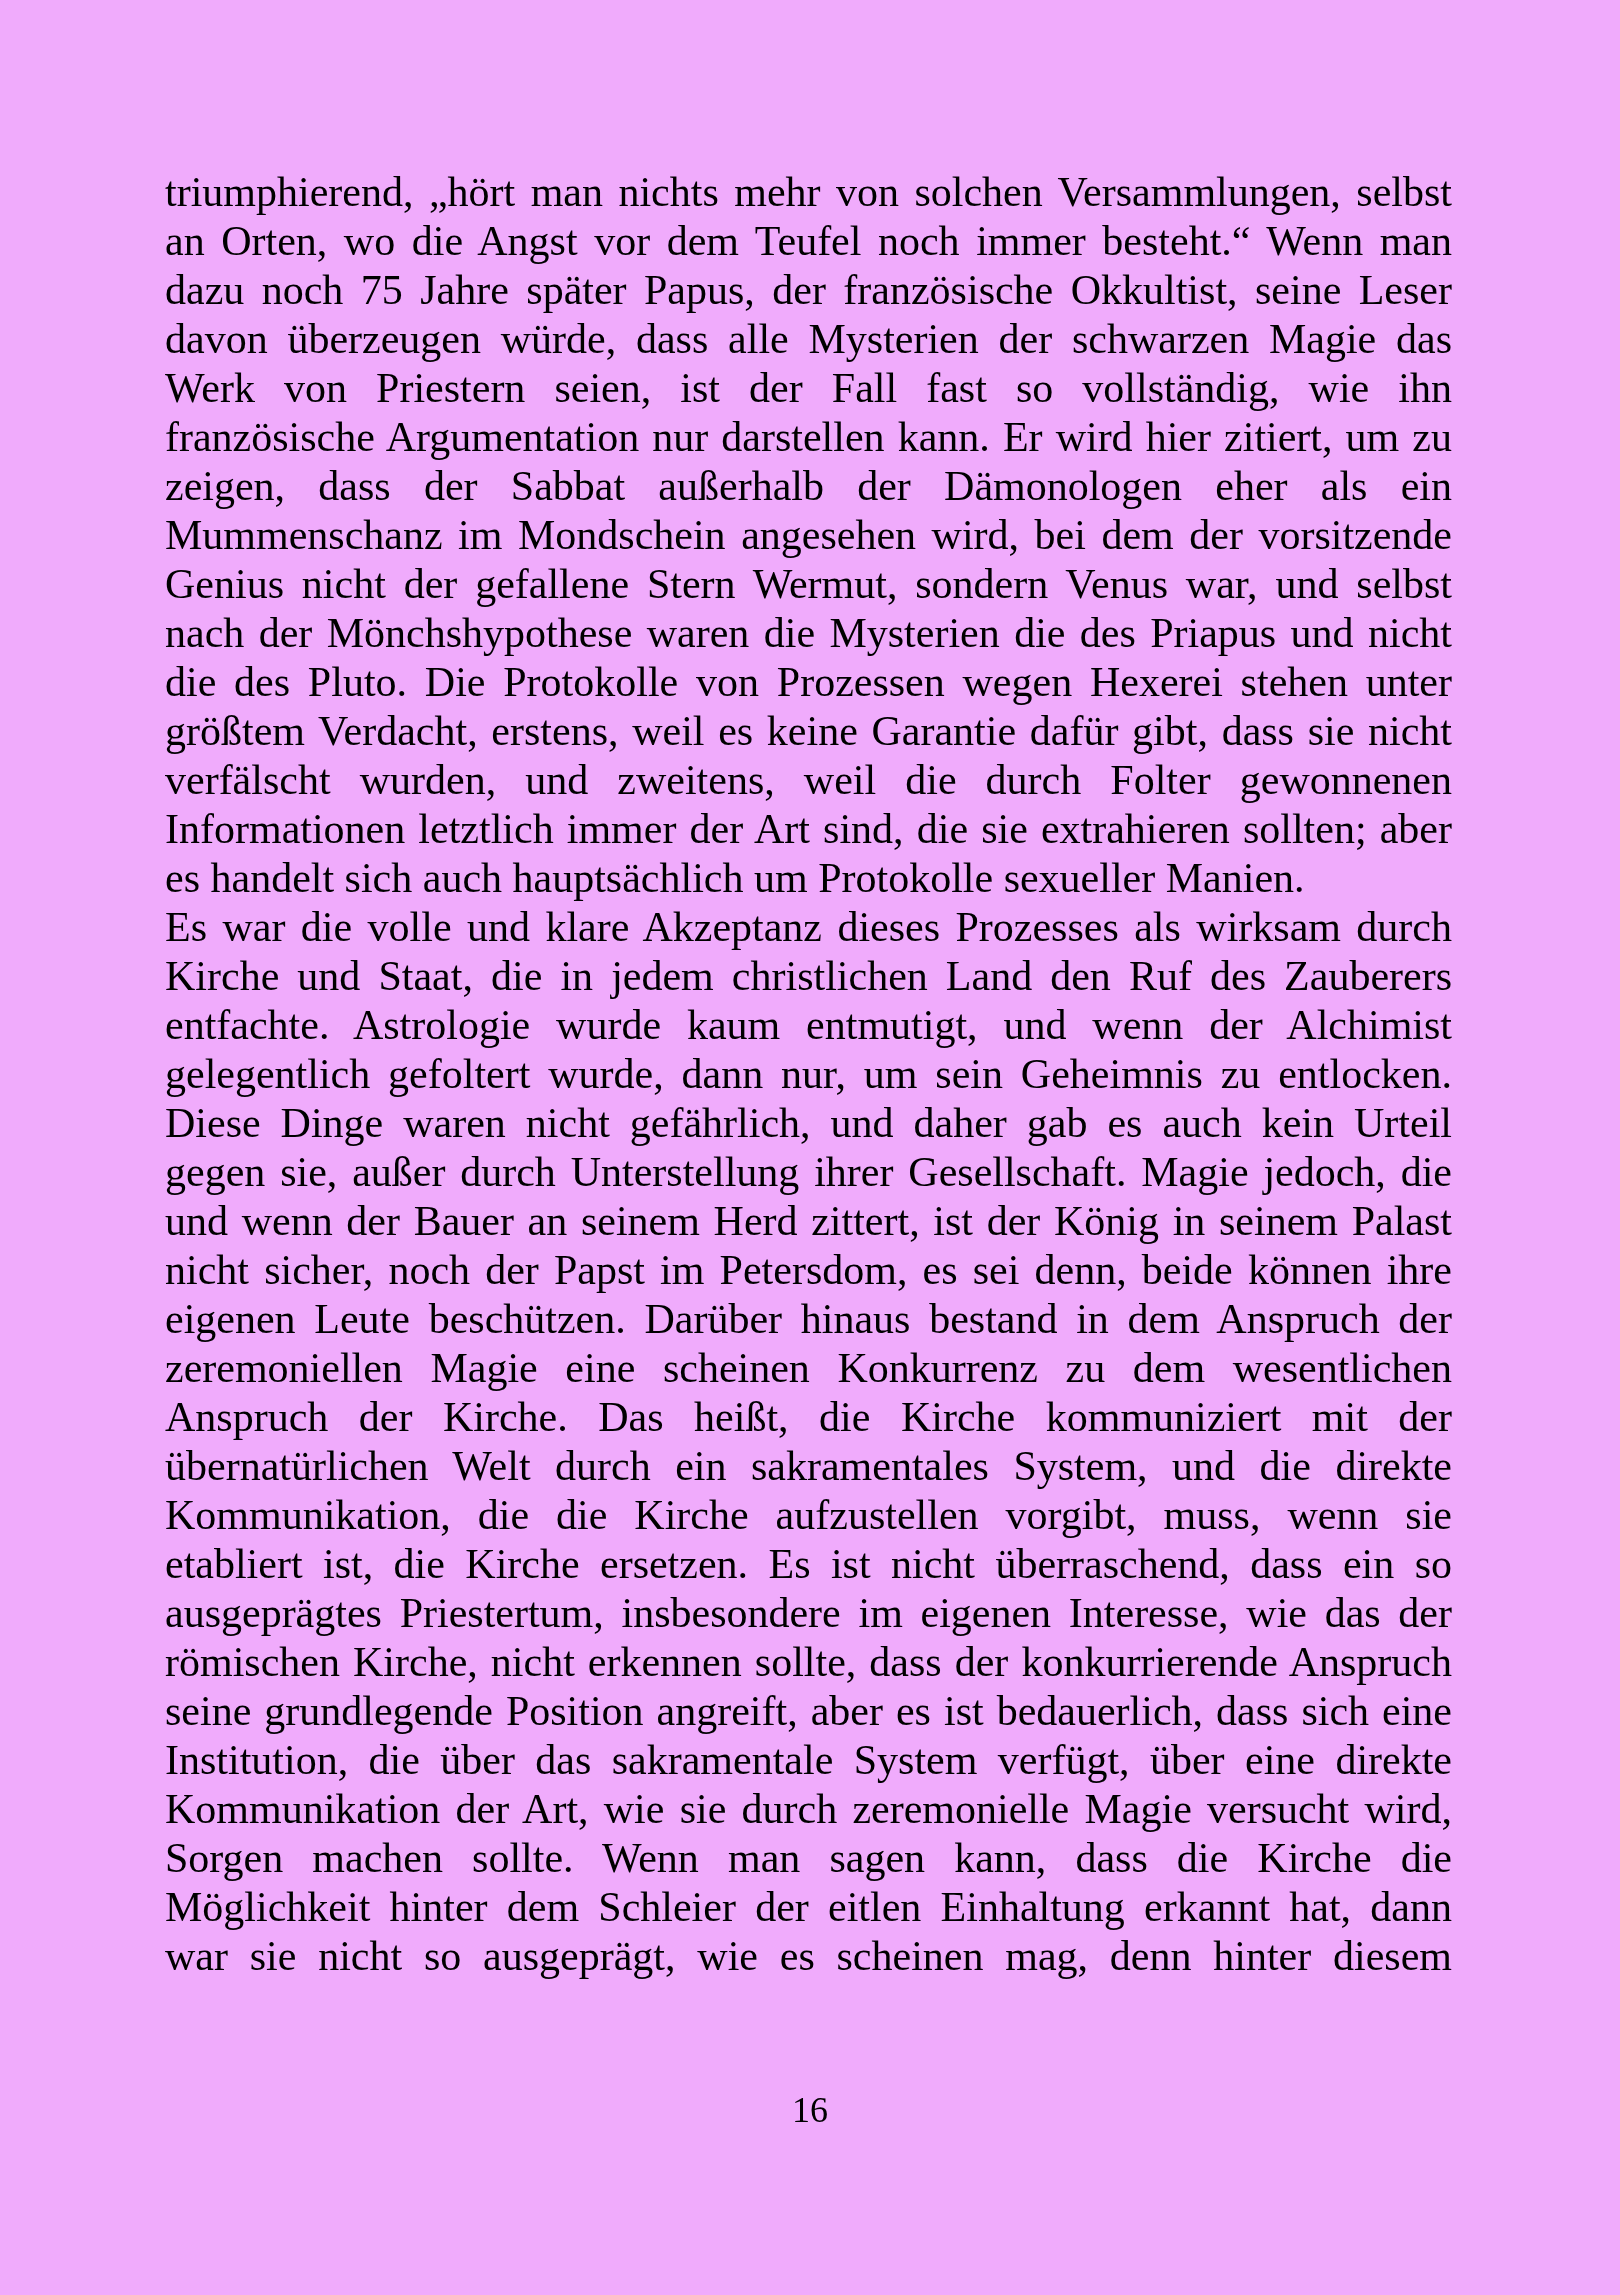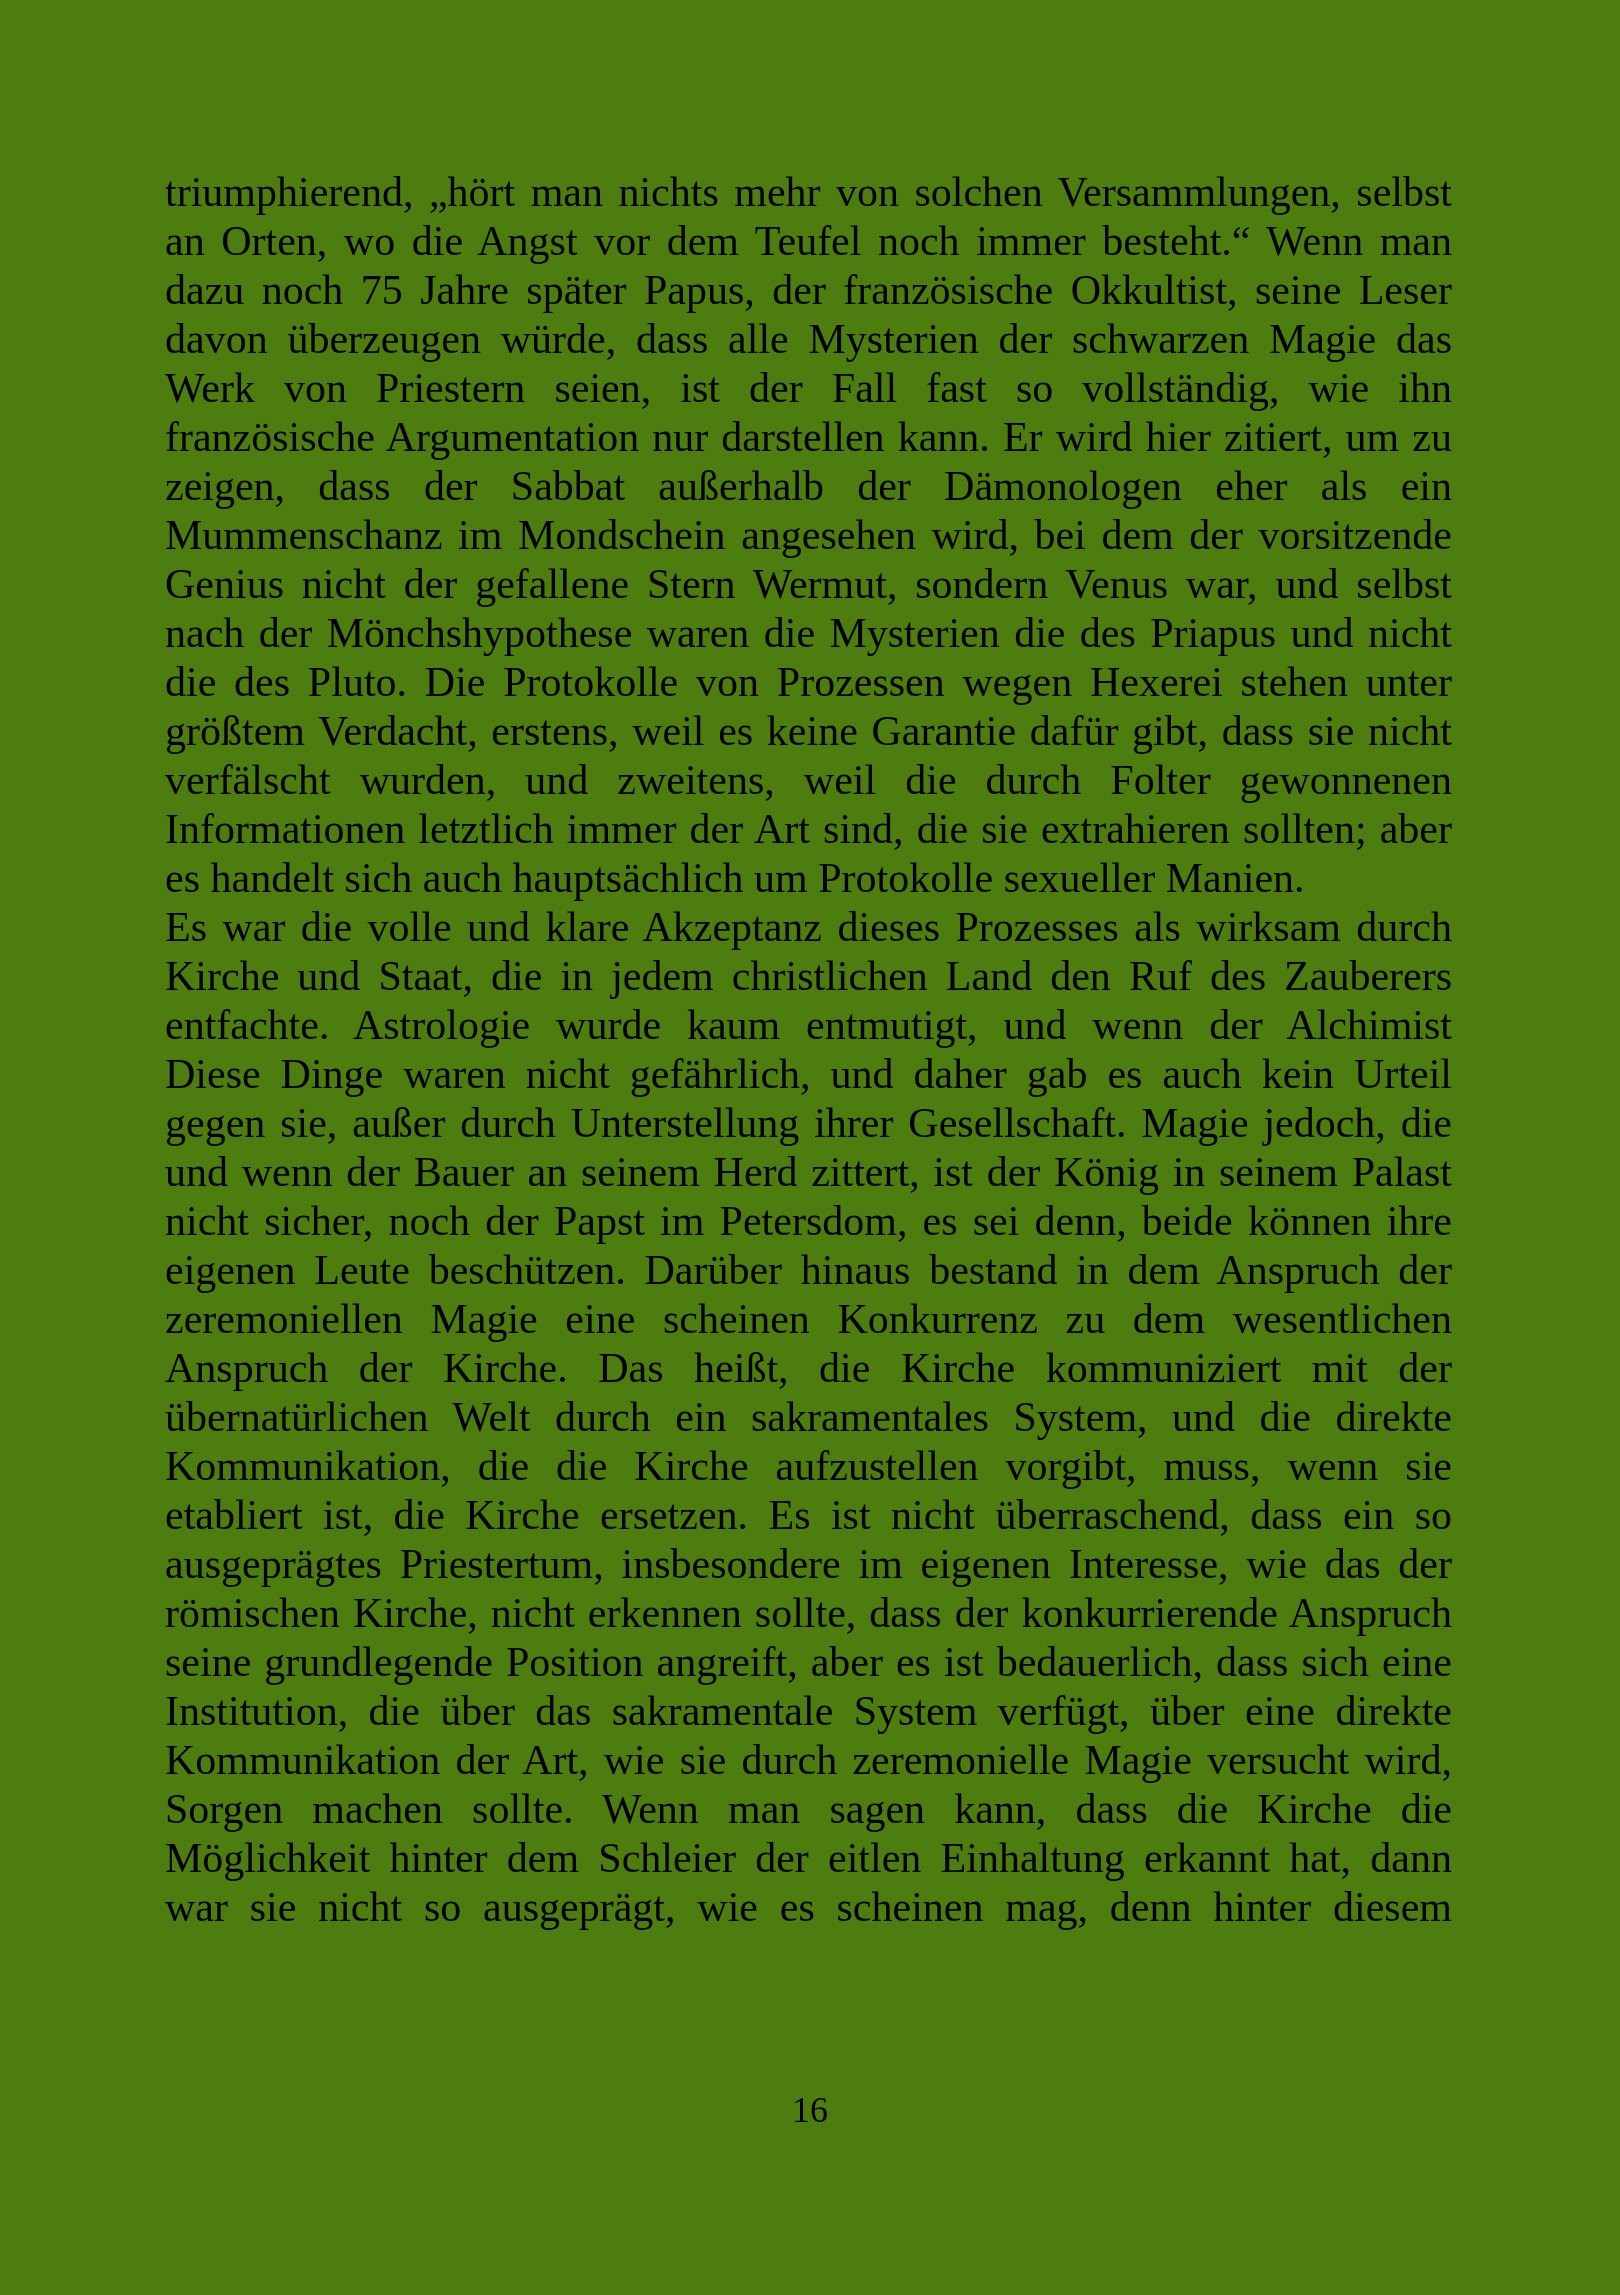--- a/index.html
+++ b/index.html
@@ -1,17 +1,17 @@
 <!DOCTYPE html>
 <html style="font-size:7.4px"><head>
 <meta charset="utf-8">
 <style>
   html, body { margin: 0; padding: 0; background: #ffffff; }
   body { width: 1620px; height: 2295px; position: relative; overflow: hidden; }
-  .page { position: absolute; left: 0; top: 0; width: 1620px; height: 2295px; background: #4d7c0f; }
+  .page { position: absolute; left: 0; top: 0; width: 1620px; height: 2295px; background: #f0abfc; }
   .text-column {
     position: absolute; left: 165px; top: 168px; width: 1287px;
     font-family: "Liberation Serif", serif; font-size: 42px; color: #000000;
   }
   .line {
     display: block; height: 49px; line-height: 49px;
     white-space: nowrap; text-align: justify; text-align-last: justify;
   }
   .line.last { text-align-last: left; }
   .page-number {
@@ -39,20 +39,21 @@
         <span class="line">die des Pluto. Die Protokolle von Prozessen wegen Hexerei stehen unter</span>
         <span class="line">größtem Verdacht, erstens, weil es keine Garantie dafür gibt, dass sie nicht</span>
         <span class="line">verfälscht wurden, und zweitens, weil die durch Folter gewonnenen</span>
         <span class="line">Informationen letztlich immer der Art sind, die sie extrahieren sollten; aber</span>
         <span class="line last">es handelt sich auch hauptsächlich um Protokolle sexueller Manien.</span>
       </div>
     <div>
         <span class="line">Es war die volle und klare Akzeptanz dieses Prozesses als wirksam durch</span>
         <span class="line">Kirche und Staat, die in jedem christlichen Land den Ruf des Zauberers</span>
         <span class="line">entfachte. Astrologie wurde kaum entmutigt, und wenn der Alchimist</span>
+        <span class="line">gelegentlich gefoltert wurde, dann nur, um sein Geheimnis zu entlocken.</span>
         <span class="line">Diese Dinge waren nicht gefährlich, und daher gab es auch kein Urteil</span>
         <span class="line">gegen sie, außer durch Unterstellung ihrer Gesellschaft. Magie jedoch, die</span>
         <span class="line">und wenn der Bauer an seinem Herd zittert, ist der König in seinem Palast</span>
         <span class="line">nicht sicher, noch der Papst im Petersdom, es sei denn, beide können ihre</span>
         <span class="line">eigenen Leute beschützen. Darüber hinaus bestand in dem Anspruch der</span>
         <span class="line">zeremoniellen Magie eine scheinen Konkurrenz zu dem wesentlichen</span>
         <span class="line">Anspruch der Kirche. Das heißt, die Kirche kommuniziert mit der</span>
         <span class="line">übernatürlichen Welt durch ein sakramentales System, und die direkte</span>
         <span class="line">Kommunikation, die die Kirche aufzustellen vorgibt, muss, wenn sie</span>
         <span class="line">etabliert ist, die Kirche ersetzen. Es ist nicht überraschend, dass ein so</span>

